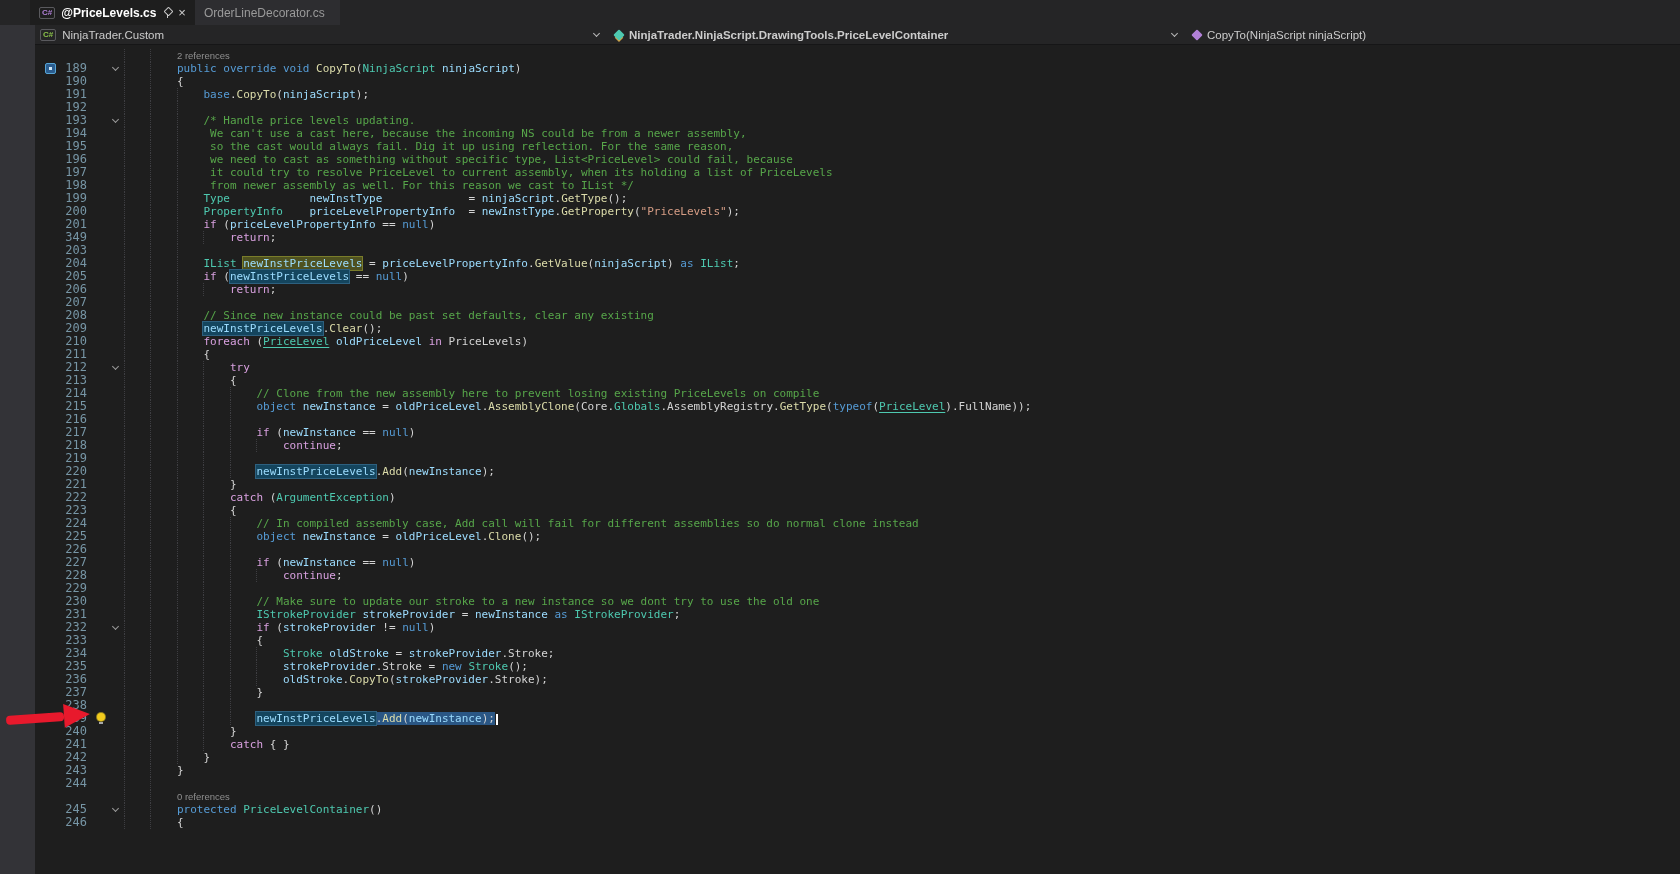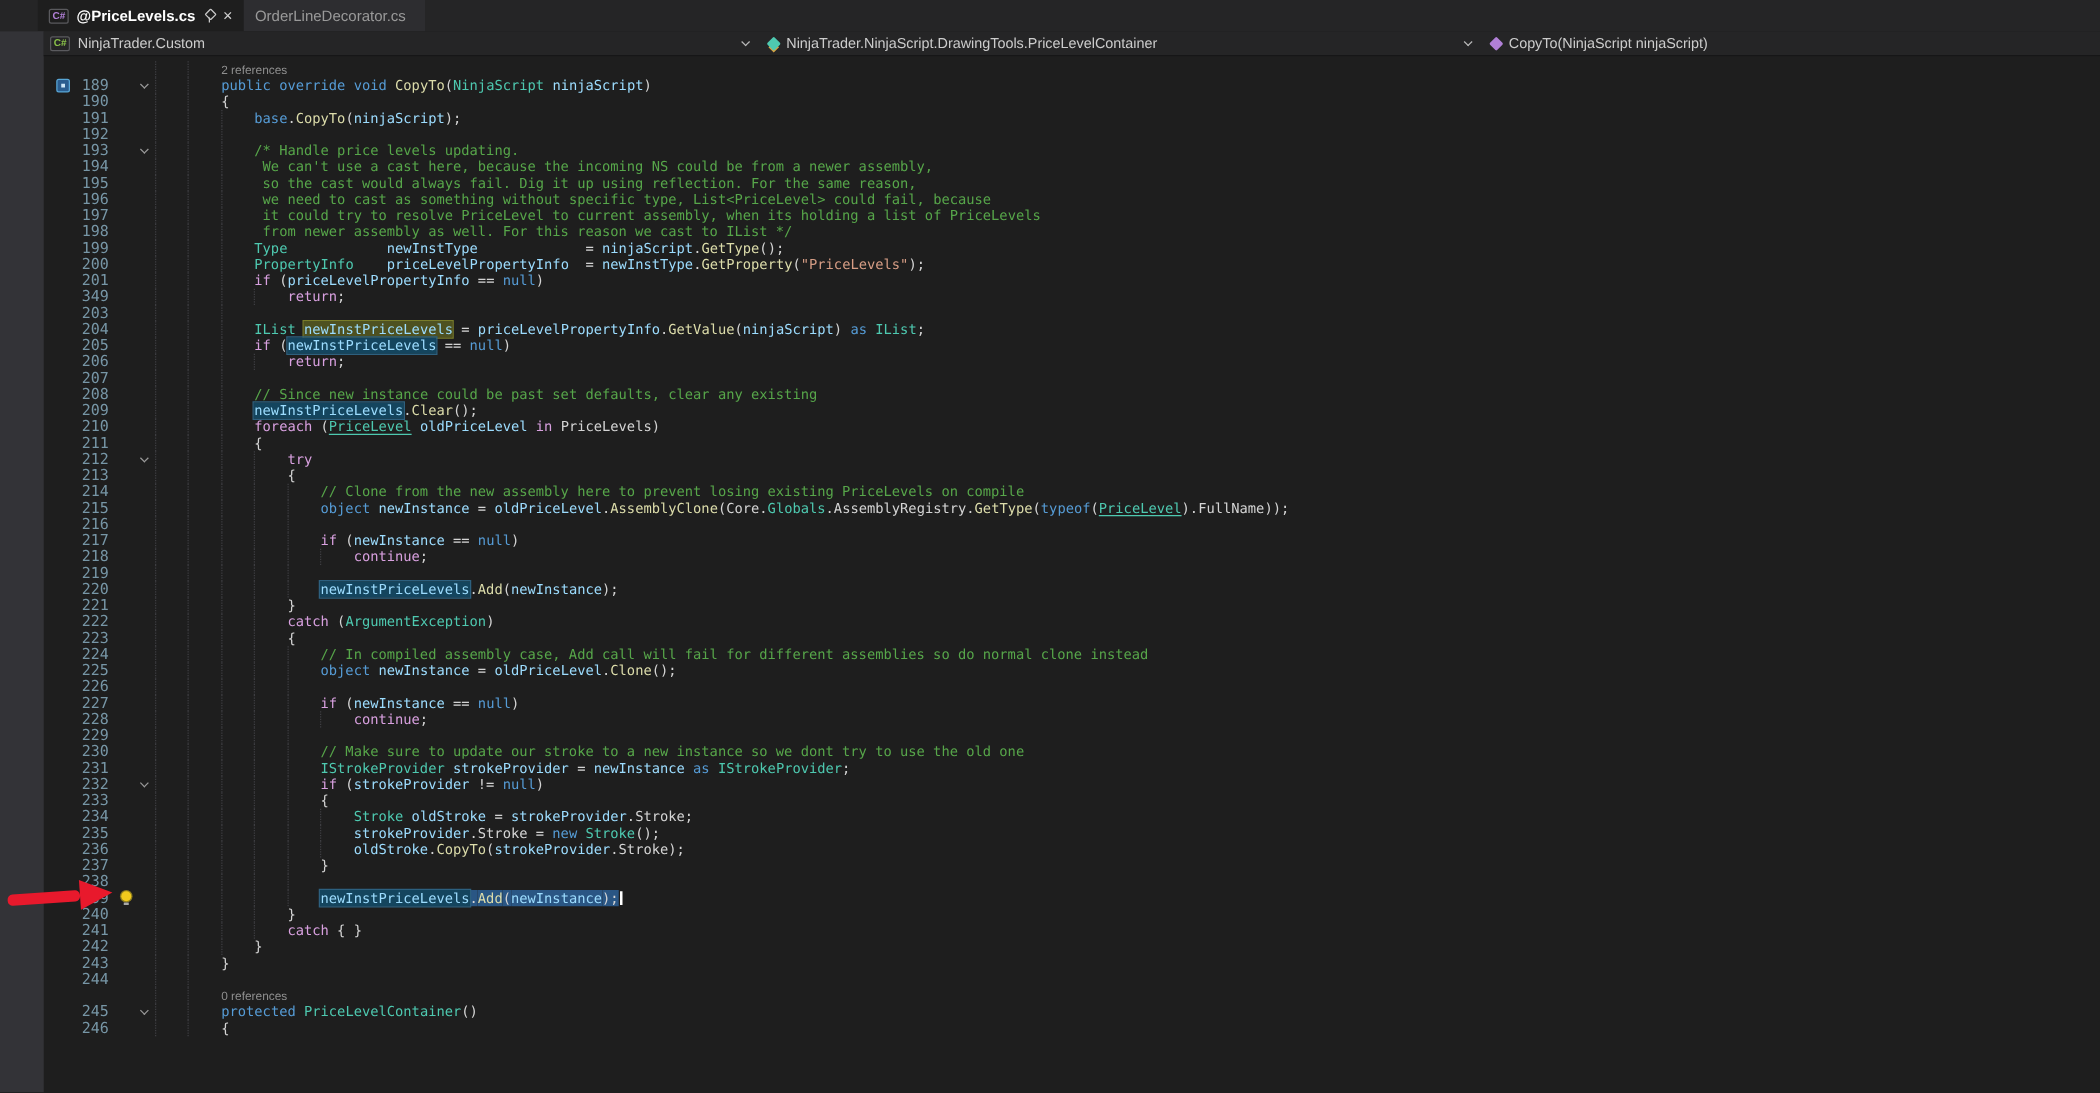--- a/index.html
+++ b/index.html
@@ -21,21 +21,21 @@
   .close-icon { color:#d0d0d0; font-size:13px; line-height:1; font-weight:normal; }
 
   
   .left-strip { position:absolute; left:0; top:25px; width:35px; height:849px; background:#333337; }
 
   
   .navbar { position:absolute; left:35px; right:0; top:25px; height:20px; background:#252526;
             display:flex; align-items:center; font-size:11.5px; color:#cccccc;
             border-bottom:1px solid #161617; }
   .nav-sec { display:flex; align-items:center; gap:6px; padding:0 5px; height:100%; }
-  .nav-sec1 { width:575px; } .nav-sec2 { width:578px; } .nav-sec3 { flex:1;text-align:right; }
+  .nav-sec1 { width:575px; } .nav-sec2 { width:578px;font-weight:bold; } .nav-sec3 { flex:1;text-align:right; }
   .chev-down { width:5px; height:5px; border-right:1px solid #b9b9b9; border-bottom:1px solid #b9b9b9;
                transform:rotate(45deg); margin-left:auto; margin-right:6px; margin-top:-3px; }
   .proj-icon { font-size:8px; font-weight:bold; color:#8ac149; border:1px solid #5a5a5e;
                border-radius:2px; padding:1px 2px; line-height:1; }
   .class-icon { width:8px; height:8px; background:#4ec9b0; transform:rotate(45deg); border-radius:1px;
                 box-shadow:2px 2px 0 -1px #d8a343; }
   .method-icon { width:8px; height:8px; background:#b180d7; transform:rotate(45deg); border-radius:1px; }
 
   
   .editor { position:absolute; left:0; top:45px; right:0; bottom:0; padding:4px 0 0 35px;

